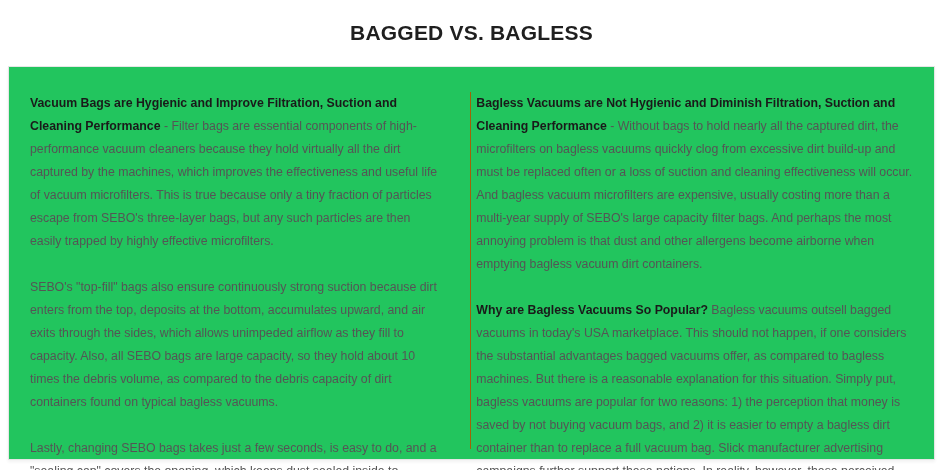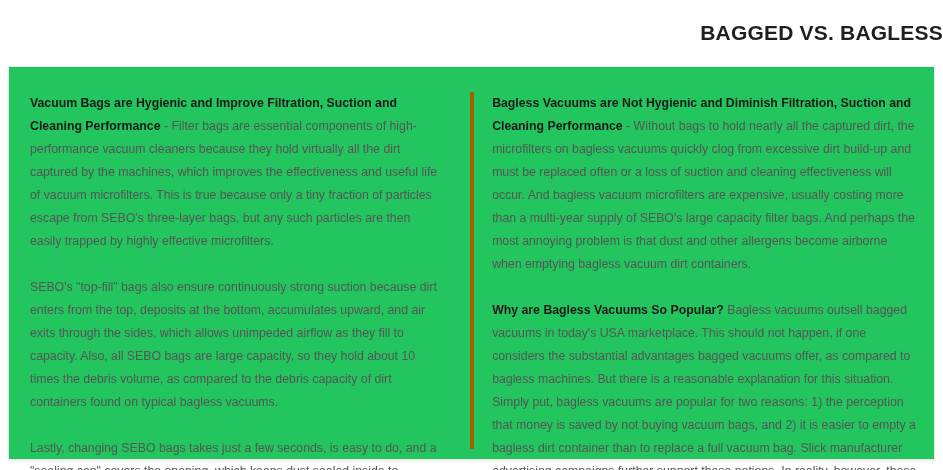--- a/index.html
+++ b/index.html
@@ -16,21 +16,21 @@
   }
 
   .page {
     position: relative;
     width: 943px;
     height: 470px;
     box-sizing: border-box;
   }
 
   .page-title {
-    text-align: right;
+    text-align: center;
     font-size: 21px;
     font-weight: bold;
     letter-spacing: 0.2px;
     color: #1f1f1f;
     margin: 0;
     padding-top: 20px;
     line-height: 26px;
     font-family: "Liberation Sans", sans-serif;
   }
 
@@ -59,22 +59,22 @@
   }
 
   .col-left {
     width: 455px;
     padding-right: 26px;
     padding-left: 7px;
   }
 
   .col-right {
     width: 458px;
-    padding-left: 18px;
-    border-left: 4px solid #a16207;
+    padding-left: 5px;
+    border-left: 1px solid #a16207;
   }
 
   .col p {
     margin: 0 0 23px 0;
     font-size: 12.3px;
     line-height: 23px;
     color: #555555;
     text-align: left;
   }
 

